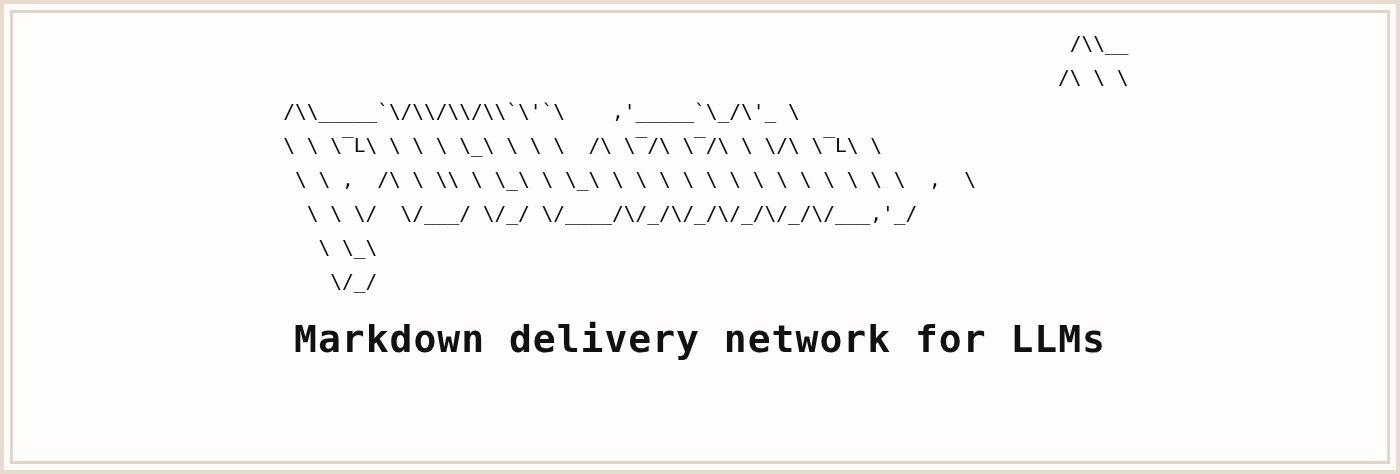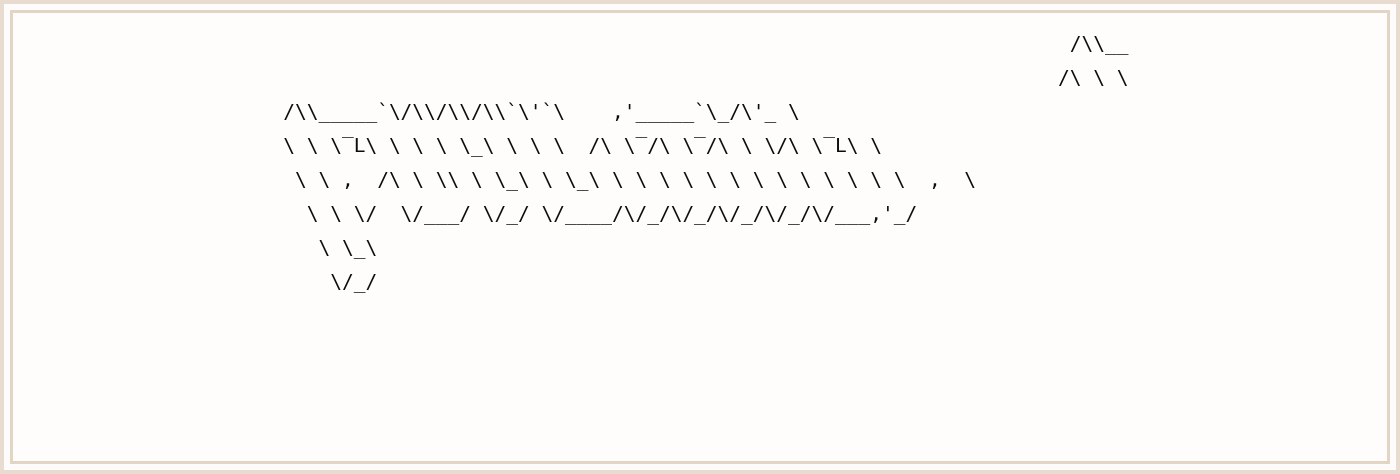--- a/index.html
+++ b/index.html
@@ -82,15 +82,18 @@
       <pre class="ascii-art" style="color: rgb(11, 11, 11);">                                                                    /\\__
                                                                    /\ \ \
  /\\_____`\/\\/\\/\\`\'`\    ,'_____`\_/\'_ \
  \ \ \‾L\ \ \ \ \_\ \ \ \  /\ \‾/\ \‾/\ \ \/\ \‾L\ \
   \ \ ,  /\ \ \\ \ \_\ \ \_\ \ \ \ \ \ \ \ \ \ \ \ \ \  ,  \
    \ \ \/  \/___/ \/_/ \/____/\/_/\/_/\/_/\/_/\/___,'_/
     \ \_\
      \/_/</pre>
     </div>
 
+    <div class="tagline-wrap">
+      <div class="tagline">Markdown delivery network for LLMs</div>
+    </div>
 
   </div>
 </div>
 
 </body></html>

